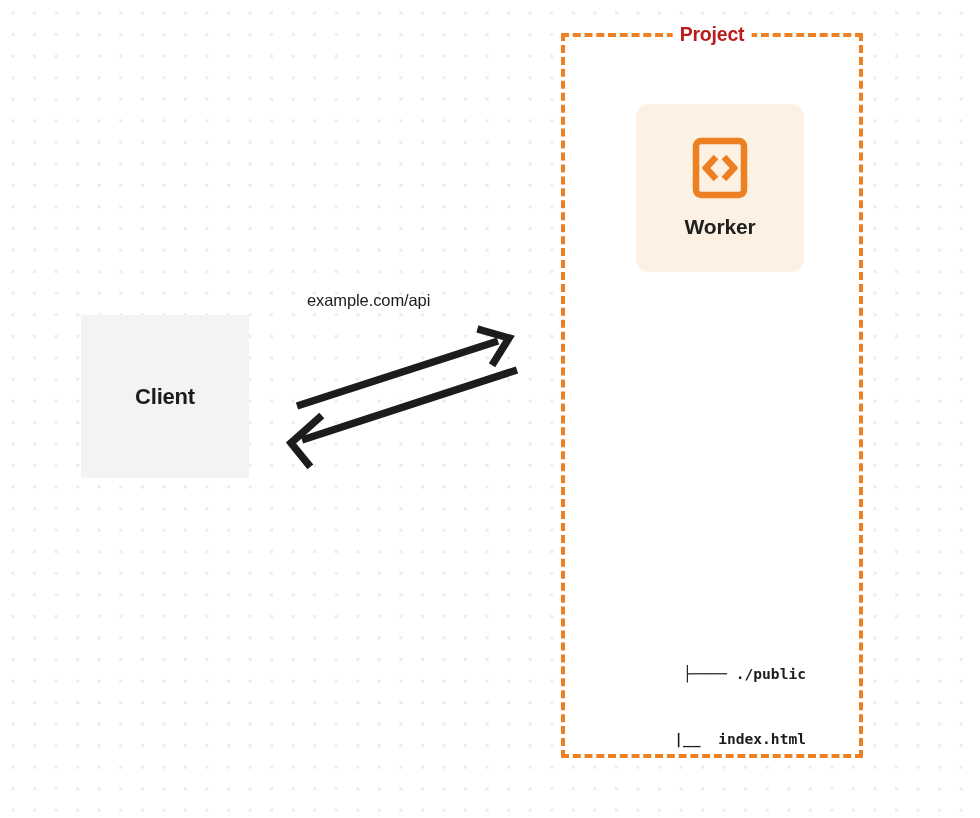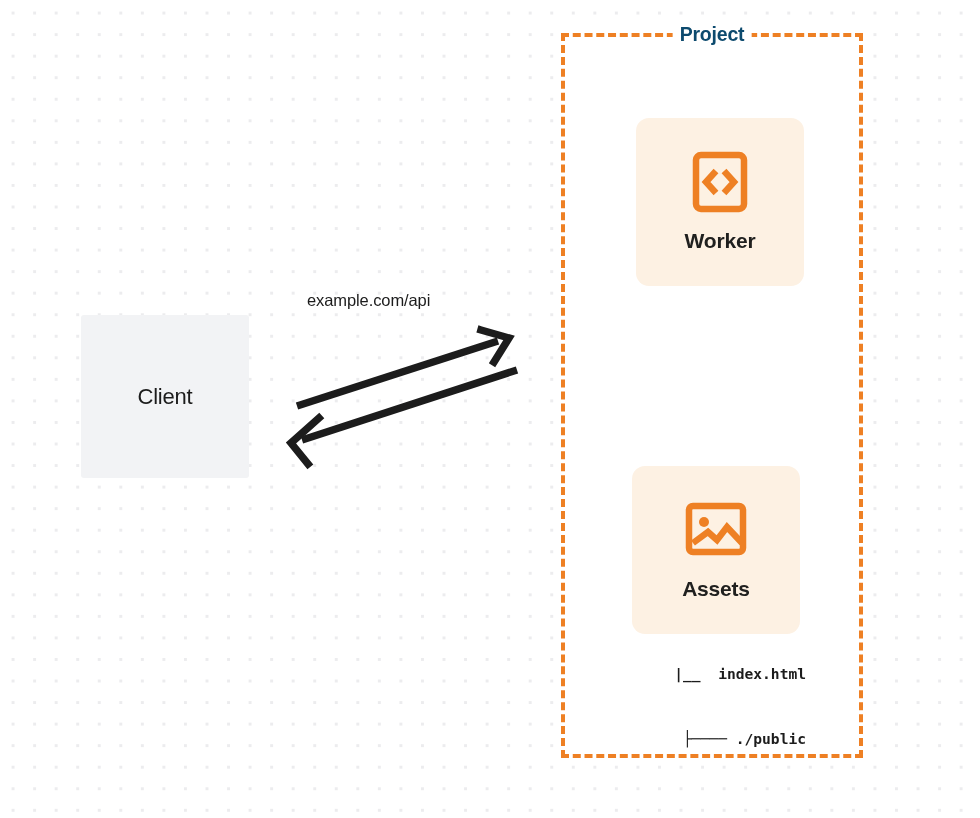--- a/index.html
+++ b/index.html
@@ -27,21 +27,21 @@
     width: 168px;
     height: 163px;
     background: #f2f3f5;
     border-radius: 3px;
     display: flex;
     align-items: center;
     justify-content: center;
   }
   .client-label {
     font-size: 22px;
-    font-weight: 400;
+    font-weight: 700;
     color: #1c1c1c;
     letter-spacing: -0.2px;
   }
 
   
   .arrows {
     position: absolute;
     left: 0;
     top: 0;
     width: 980px;
@@ -72,37 +72,36 @@
   }
   .project-title {
     position: absolute;
     left: 50%;
     top: -14px;
     transform: translateX(-50%);
     background: #ffffff;
     padding: 0 7px;
     font-size: 19.5px;
     font-weight: 700;
-    color: #0c4a6e;
+    color: #b91c1c;
     letter-spacing: -0.2px;
     white-space: nowrap;
   }
 
   
   .card {
     position: absolute;
     width: 168px;
     height: 168px;
     background: #fdf1e3;
     border-radius: 13px;
     display: flex;
     flex-direction: column;
     align-items: center;
     justify-content: center;
-    margin-top: 14px;
   }
   .card-worker { left: 632px; top: 100px; }
   .card-assets { left: 628px; top: 448px; }
   .card-icon {
     width: 62px;
     height: 62px;
     display: flex;
     align-items: center;
     justify-content: center;
     margin-bottom: 16px;
@@ -160,31 +159,21 @@
       <div class="card-icon">
         <svg width="58" height="62" viewBox="0 0 58 62">
           <rect x="5" y="4" width="48" height="54" rx="5" ry="5" fill="none" stroke="#ee8024" stroke-width="6.5"></rect>
           <polyline points="25,20 15,31 25,42" fill="none" stroke="#ee8024" stroke-width="6.5" stroke-linecap="butt" stroke-linejoin="miter"></polyline>
           <polyline points="33,20 43,31 33,42" fill="none" stroke="#ee8024" stroke-width="6.5" stroke-linecap="butt" stroke-linejoin="miter"></polyline>
         </svg>
       </div>
       <div class="card-label">Worker</div>
     </div>
 
-    <div class="card card-assets" style="left:67px; top:415px;">
-      <div class="card-icon">
-        <svg width="62" height="56" viewBox="0 0 62 56">
-          <rect x="4" y="4" width="54" height="46" rx="4" ry="4" fill="none" stroke="#ee8024" stroke-width="6.5"></rect>
-          <circle cx="19" cy="20" r="5" fill="#ee8024"></circle>
-          <polyline points="8,41 23,30 32,38 42,25 57,41" fill="none" stroke="#ee8024" stroke-width="6.5" stroke-linecap="butt" stroke-linejoin="miter"></polyline>
-        </svg>
-      </div>
-      <div class="card-label">Assets</div>
-    </div>
 
     <div class="file-tree" style="left:39px; top:583px;">
+      <div>├──── ./public</div>
       <div>     |__  index.html</div>
-      <div>├──── ./public</div>
       
     </div>
   </div>
 
 </div>
 
 </body></html>

